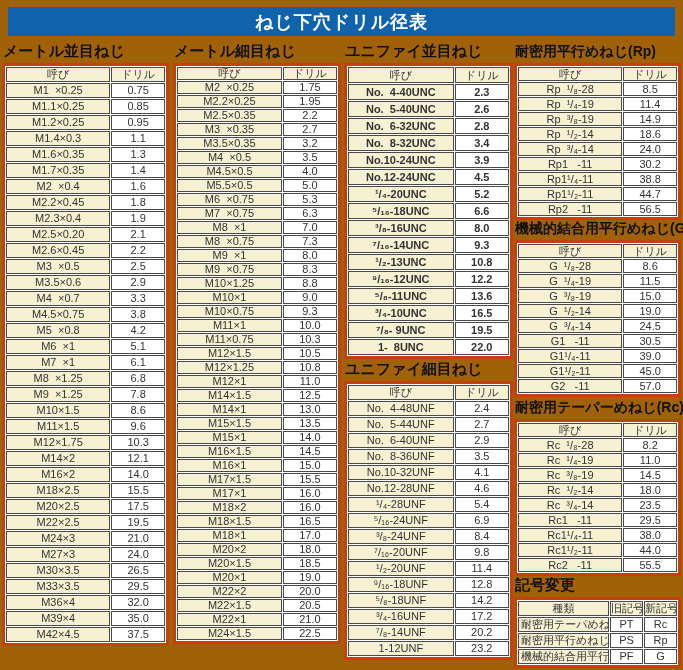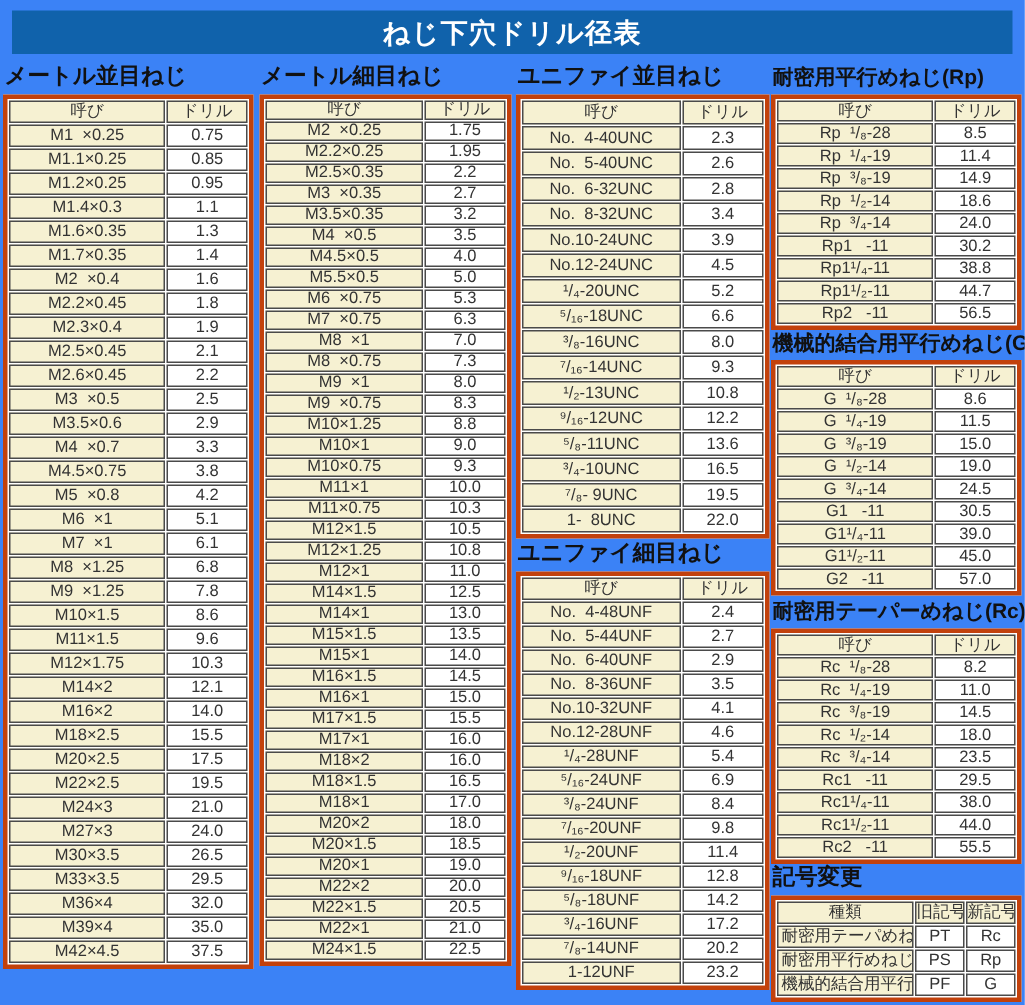--- a/index.html
+++ b/index.html
@@ -1,20 +1,20 @@
 <!DOCTYPE html>
 <html><head>
 <meta charset="utf-8">
 <style>
   * { margin: 0; padding: 0; box-sizing: border-box; }
   body { background: #fff; }
   .page {
     position: relative;
     width: 683px; height: 670px;
-    background: #3b82f6;
+    background: #a16207;
     overflow: hidden;
     font-family: "Liberation Sans", "DejaVu Sans", sans-serif;
     color: #2b2b2b;
   }
   .title-bar {
     position: absolute; left: 8px; top: 7px;
     width: 667px; height: 29px;
     background: #1062ab;
     color: #fff;
     display: flex; align-items: center; justify-content: center;
@@ -37,21 +37,21 @@
     text-align: center; vertical-align: middle;
     white-space: pre; overflow: hidden;
     font-size: 11px; color: #333; padding: 0;
   }
   table.t th { background: #f6f1d2; font-weight: normal; }
   table.t td:first-child { background: #f6f1d2; }
   table.t td:not(:first-child) { background: #fff; }
   .c-name { width: 66%; } .c-drill { width: 34%; }
   
   .rh16 th, .rh16 td { height: 13px; line-height: 13px; }
-  .rh17 th, .rh17 td { height: 14px; line-height: 14px; }
+  .rh17 th, .rh17 td { height: 14px; line-height: 14px; font-weight: bold; }
   .rh165 th, .rh165 td { height: 13px; line-height: 13px; }
   .rh14 th, .rh14 td { height: 11px; line-height: 11px; font-size: 10.5px; }
   .rh15 th, .rh15 td { height: 12px; line-height: 12px; font-size: 10.5px; }
   .t-symbol th, .t-symbol td { height: 13px; line-height: 13px; font-size: 10px; }
   .t-symbol td:first-child { text-align: left; padding-left: 2px; }
   .c-kind { width: 58%; } .c-old { width: 21%; } .c-new { width: 21%; }
 </style>
 </head>
 <body>
 
@@ -101,21 +101,21 @@
           </tr>
           <tr>
             <td>M2.2×0.45</td>
             <td>1.8</td>
           </tr>
           <tr>
             <td>M2.3×0.4</td>
             <td>1.9</td>
           </tr>
           <tr>
-            <td>M2.5×0.45</td>
+            <td>M2.5×0.20</td>
             <td>2.1</td>
           </tr>
           <tr>
             <td>M2.6×0.45</td>
             <td>2.2</td>
           </tr>
           <tr>
             <td>M3  ×0.5</td>
             <td>2.5</td>
           </tr>

